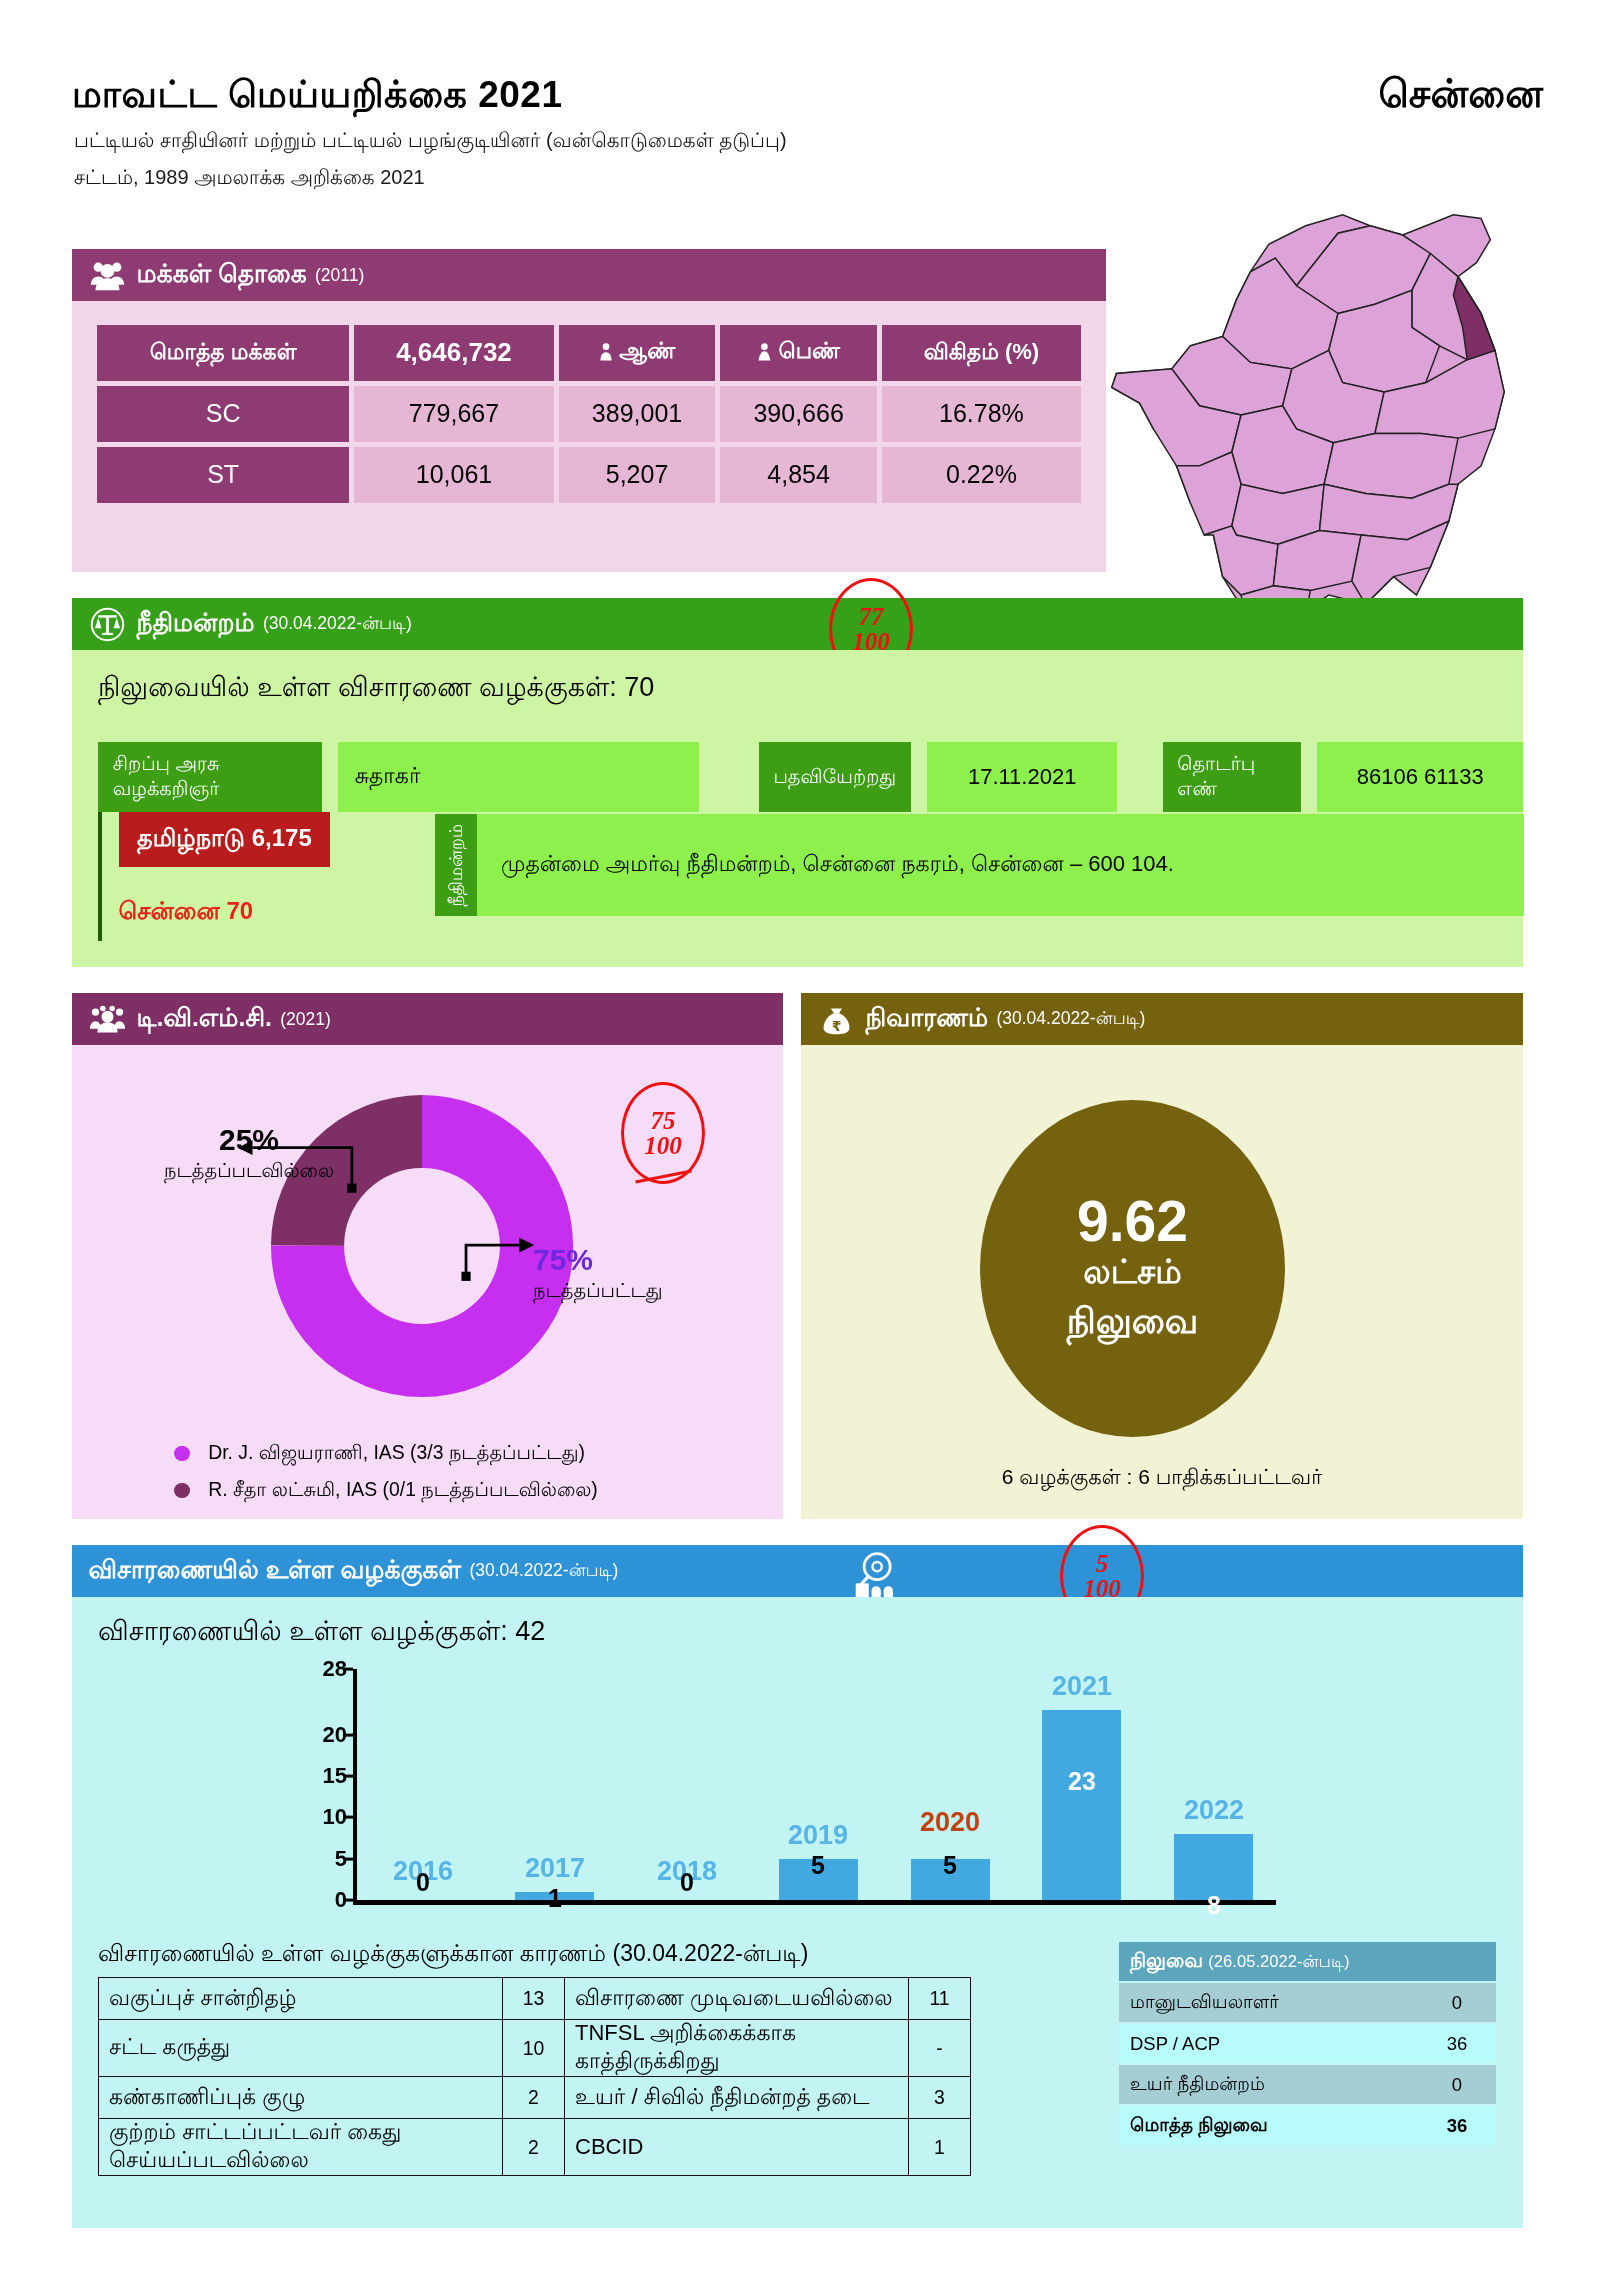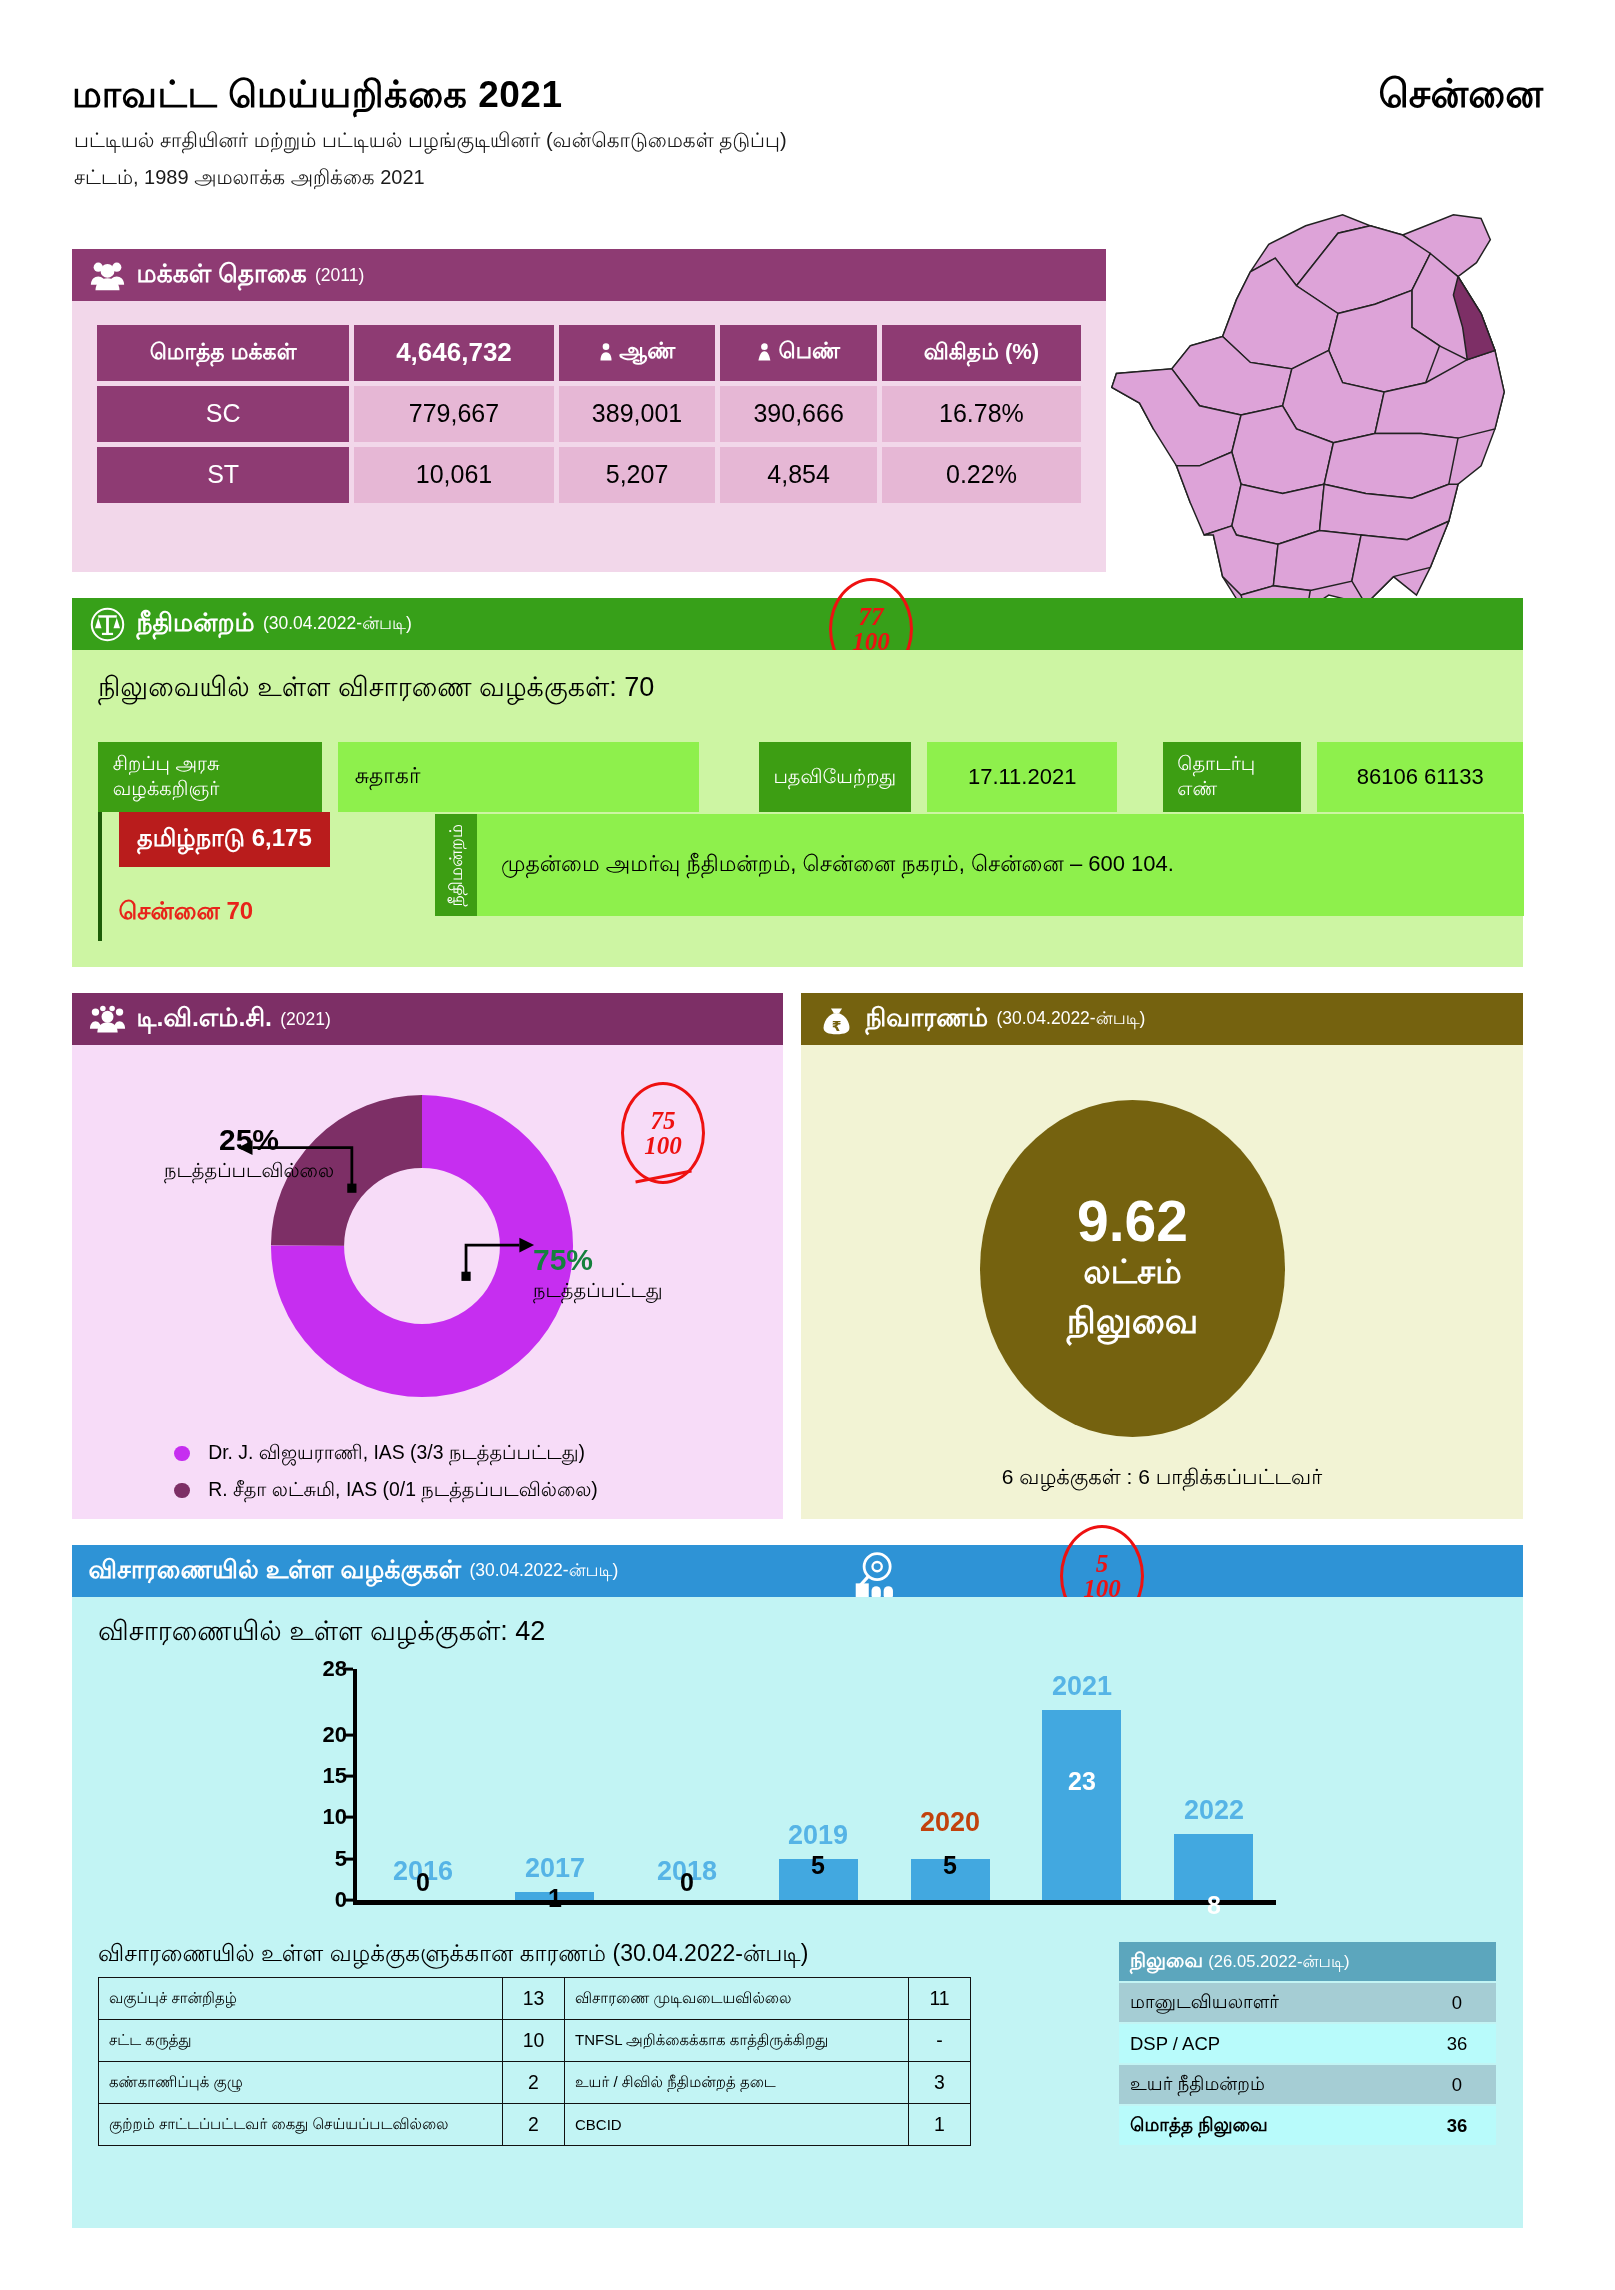--- a/index.html
+++ b/index.html
@@ -61,21 +61,21 @@
 
   
   #dvmc{left:72px;top:993px;width:711px;height:526px;}
   #dvmc .panel-head{background:#7d2f66;}
   #dvmc .body{background:#f7dcf8;height:474px;position:relative;}
   .donut{position:absolute;left:191px;top:42px;width:318px;height:318px;}
   .lbl25{position:absolute;left:92px;top:78px;text-align:center;}
   .lbl25 .pct{font-size:30px;font-weight:bold;color:#000;}
   .lbl25 .cap{font-size:19.4px;color:#000;margin-top:1.8px;}
   .lbl75{position:absolute;left:461px;top:198px;text-align:left;}
-  .lbl75 .pct{font-size:30px;font-weight:bold;color:#15803d;}
+  .lbl75 .pct{font-size:30px;font-weight:bold;color:#6d28d9;}
   .lbl75 .cap{font-size:19.4px;color:#000;margin-top:1.8px;}
   .legend{position:absolute;left:102px;top:396px;}
   .legend .li{display:flex;align-items:center;margin-bottom:12px;}
   .legend .dot{width:15.7px;height:15.7px;border-radius:50%;margin-right:18.5px;flex:0 0 auto;}
   .legend .tx{font-size:19.4px;color:#000;}
 
   
   #relief{left:801px;top:993px;width:722px;height:526px;}
   #relief .panel-head{background:#75620f;}
   #relief .body{background:#f2f3d4;height:474px;position:relative;}
@@ -96,21 +96,21 @@
   .ymark{position:absolute;left:41px;width:9.2px;height:2.8px;background:#000;transform:translateY(-50%);}
   .yaxis{position:absolute;left:50px;top:0;width:3.7px;height:231px;background:#000;}
   .xaxis{position:absolute;left:50px;top:231px;width:923px;height:4.6px;background:#000;}
   .bar{position:absolute;background:#42a8e0;bottom:0;}
   .barwrap{position:absolute;left:54px;top:0;width:923px;height:231px;}
   .byear{position:absolute;font-size:27px;font-weight:bold;color:#56b4e6;transform:translateX(-50%);}
   .bval{position:absolute;font-size:25px;font-weight:bold;transform:translateX(-50%);}
 
   .reason-title{position:absolute;left:26px;top:343px;font-size:23px;color:#000;}
   .rtable{position:absolute;left:26px;top:380px;border-collapse:collapse;}
-  .rtable td{border:1.8px solid #111;font-size:15px;color:#000;height:41px;padding:0 10px;}
+  .rtable td{border:1.8px solid #111;font-size:22px;color:#000;height:41px;padding:0 10px;}
   .rtable td.num{text-align:center;width:41px;font-size:19.4px;}
   .rtable td.c1{width:383px;}
   .rtable td.c3{width:323px;}
 
   .ptable{position:absolute;left:1047px;top:343px;width:377px;border-collapse:separate;border-spacing:0 2.8px;}
   .ptable td{font-size:18.5px;color:#000;height:39px;padding:0 11px;}
   .ptable tr.head td{background:#5ca6bd;color:#fff;font-weight:bold;font-size:19.4px;text-align:left;}
   .ptable td.lbl{background:#a5cdd4;width:277px;}
   .ptable td.num{background:#a5cdd4;text-align:center;}
   .ptable tr.alt td.lbl,.ptable tr.alt td.num{background:#b8fbfb;}

